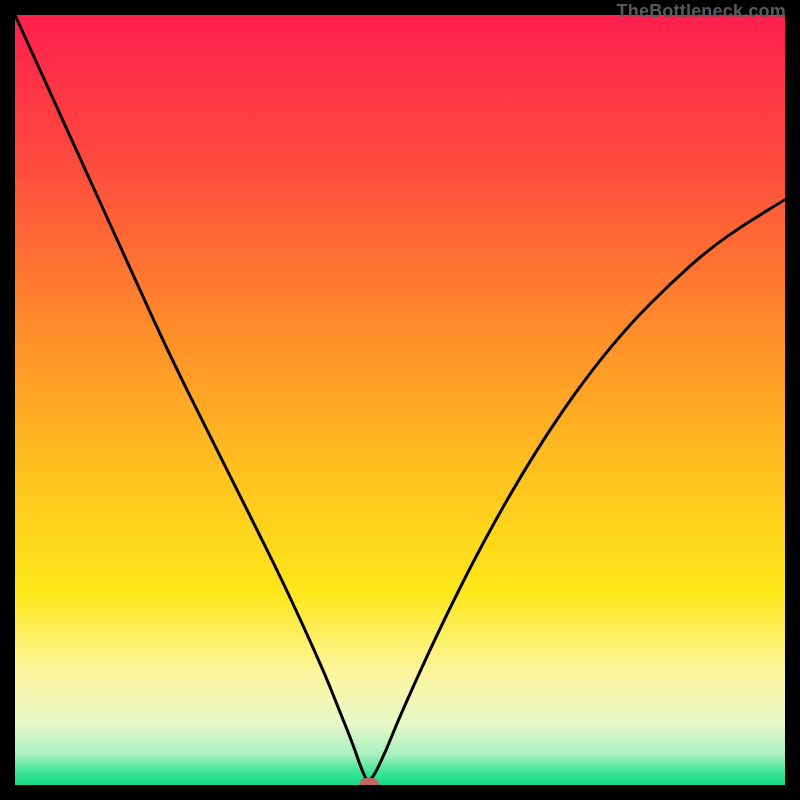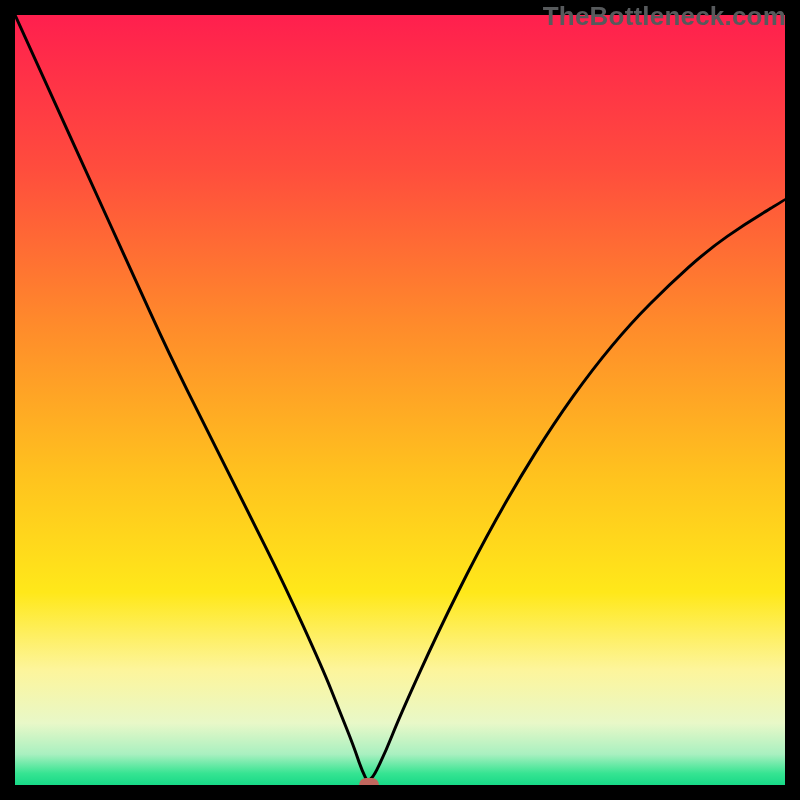--- a/index.html
+++ b/index.html
@@ -39,21 +39,21 @@
     width: 20px;
     height: 14px;
     border-radius: 8px;
     transform: translate(-50%, -50%);
   }
   .watermark {
     position: absolute;
     top: 1px;
     right: 14px;
     color: #575a5c;
-    font-size: 26px;
+    font-size: 18px;
     font-weight: 600;
     letter-spacing: 0.2px;
   }
 </style>
 </head>
 <body>
 
 <div class="stage">
   <div class="plot-area">
     <svg class="gradient" viewBox="0 0 770 770" preserveAspectRatio="none">

